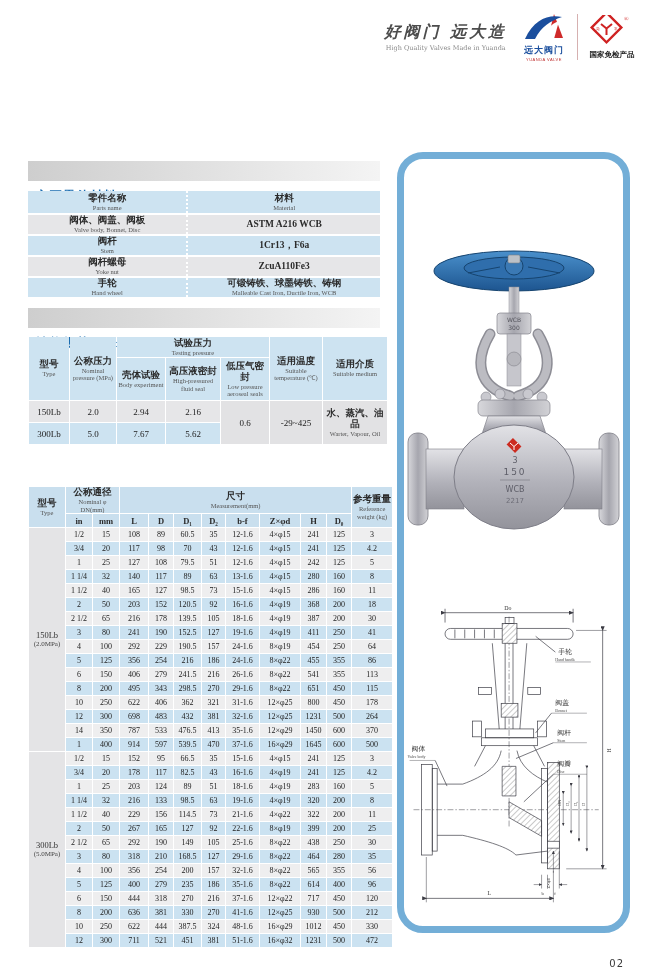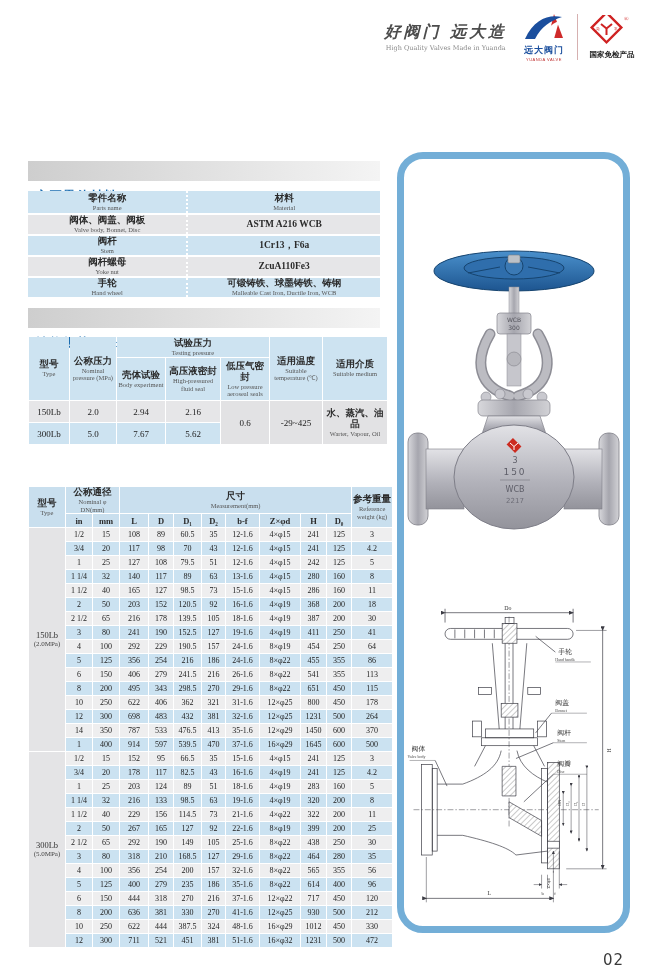--- a/index.html
+++ b/index.html
@@ -59,21 +59,21 @@
   .dt-group{background:#e4e4e6;}
   .dt-group .g1{font-size:8.5px;color:#333;line-height:10px;}
   .dt-group .g2{font-size:7px;color:#444;line-height:9px;}
 
   
   .panel{position:absolute;left:397px;top:152px;width:219px;height:767px;
          border:7px solid #73aed7;border-radius:26px;background:#fff;}
   .panel svg{display:block;}
 
   .pagenum{position:absolute;right:26px;bottom:4px;font-family:"DejaVu Sans",sans-serif;
-           font-size:15px;color:#3a3a3a;letter-spacing:1px;}
+           font-size:10px;color:#3a3a3a;letter-spacing:1px;}
 </style>
 </head>
 <body>
 
 <div class="page">
 
   <div class="hdr">
     <div class="slogan">
       <div class="slogan-cn">好阀门 远大造</div>
       <div class="slogan-en">High Quality Valves Made in Yuanda</div>

